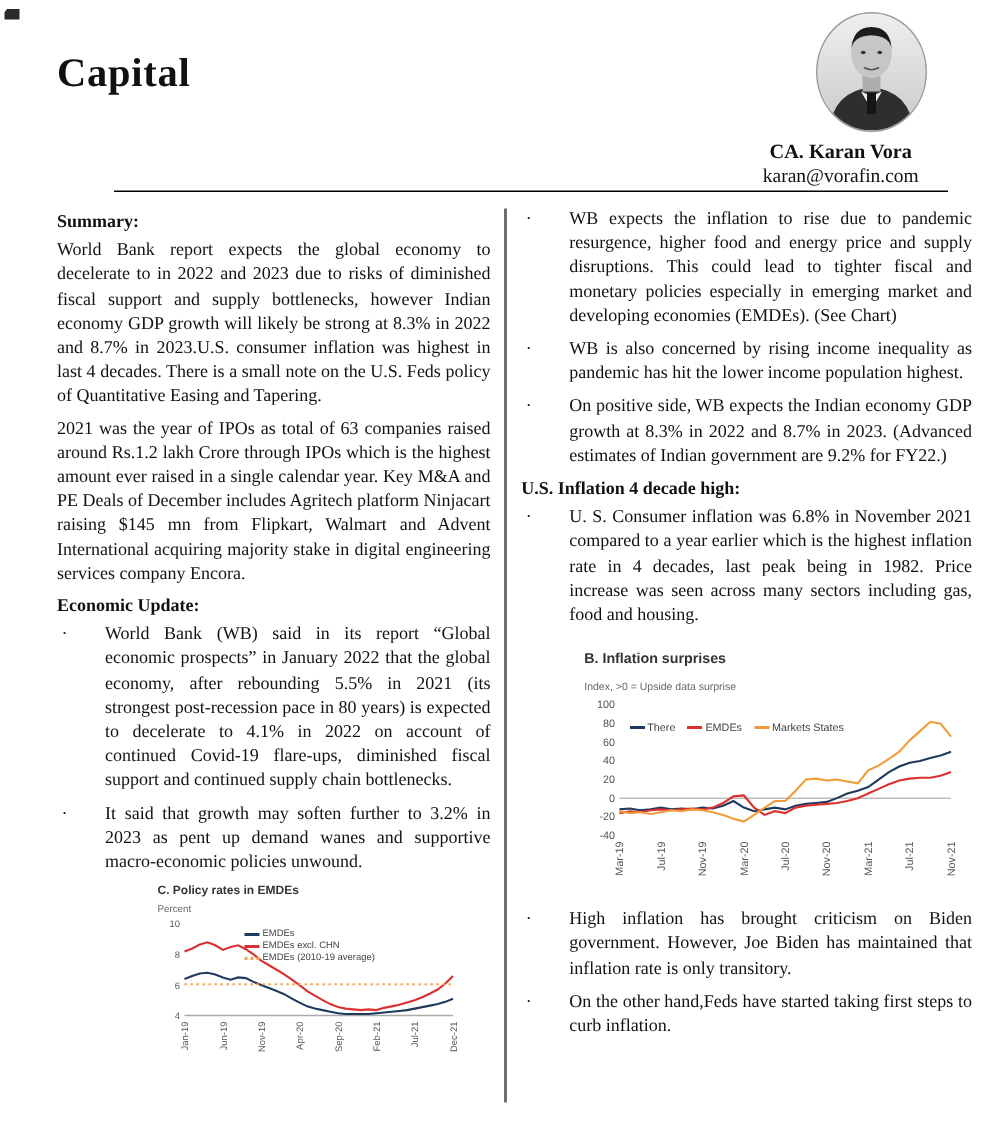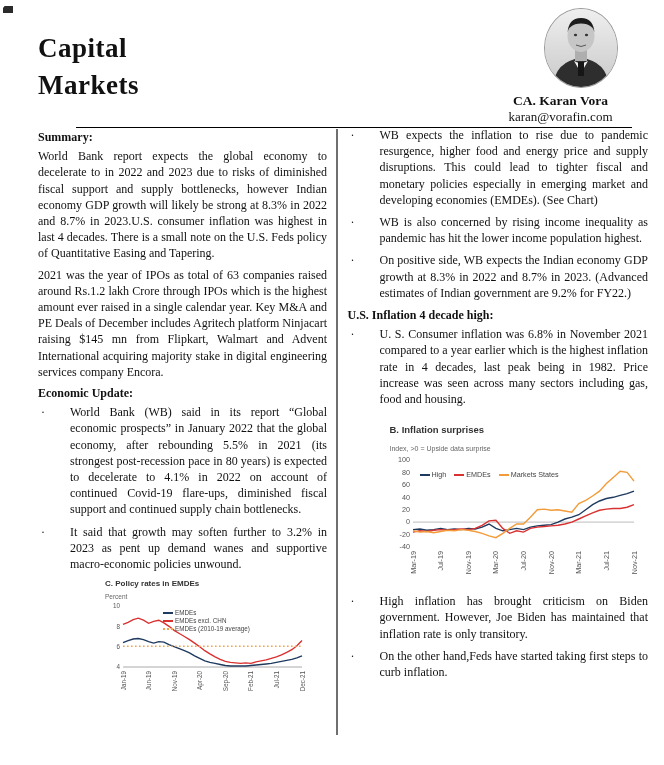--- a/index.html
+++ b/index.html
@@ -12,21 +12,21 @@
   
   .header { position:relative; height:127px; }
   .title { padding-top:30px; font-size:27px; font-weight:bold; line-height:37px; letter-spacing:.5px; }
   .portrait-wrap { position:absolute; top:8px; right:30px; width:74px; height:80px; border-radius:50%; overflow:hidden; border:1px solid #9a9a9a; background:#e6e6e6; }
   .author-block { position:absolute; right:0px; top:92px; width:175px; text-align:center; }
   .author-name { font-weight:bold; font-size:13.5px; line-height:17px; }
   .author-email { font-size:13px; line-height:16px; }
   .header-rule { position:absolute; left:38px; right:16px; top:127px; height:0; border-top:1.6px solid #000; }
 
   
-  .columns { display:flex; align-items:stretch; height:628px; }
+  .columns { display:flex; align-items:stretch; padding-top:10px; height:628px; }
   .col-left  { width:289px; flex:0 0 289px; }
   .col-divider { flex:0 0 1.5px; background:#6f6f6f; margin:2px 10px 20px 9px; }
   .col-right { flex:1 1 auto; min-width:0; }
 
   p, h2, h3 { font-size:12px; line-height:16.2px; }
   .para { text-align:justify; margin-bottom:5px; }
   h2.blockhead { font-weight:bold; margin:2px 0 3px 0; }
   .bullet { display:flex; margin-bottom:6px; }
   .bullet .marker { flex:0 0 32px; padding-left:3px; font-size:12px; line-height:16.2px; }
   .bullet p { flex:1 1 auto; text-align:justify; }
@@ -51,21 +51,21 @@
   .leg-item { display:flex; align-items:center; white-space:nowrap; }
   .swatch { display:inline-block; width:10px; height:2px; margin-right:2px; flex:0 0 10px; }
 </style>
 </head>
 <body>
 
 <div class="page">
   <div class="corner-mark"></div>
 
   <header class="header">
-    <h1 class="title"><span>Capital</span><br><span>Markets</span></h1>
+    <h1 class="title"><span>Capital</span><br></h1>
 
     <div class="portrait-wrap">
       <svg width="72" height="78" viewBox="0 0 72 78" xmlns="http://www.w3.org/2000/svg">
         <defs>
           <linearGradient id="bgGrad" x1="0" y1="0" x2="0" y2="1">
             <stop offset="0" stop-color="#efefef"></stop>
               <stop offset="1" stop-color="#c9c9c9"></stop>
           </linearGradient>
         </defs>
         <rect width="72" height="78" fill="url(#bgGrad)"></rect>
@@ -191,21 +191,21 @@
               <text class="tk" x="191.3" y="96.0" text-anchor="end" transform="rotate(-90 191.3 96.0)">Mar-21</text>
               <text class="tk" x="218.9" y="96.0" text-anchor="end" transform="rotate(-90 218.9 96.0)">Jul-21</text>
               <text class="tk" x="246.5" y="96.0" text-anchor="end" transform="rotate(-90 246.5 96.0)">Nov-21</text>
               <polyline points="23.0,74.6 29.9,74.0 36.8,75.2 43.7,74.6 50.6,73.4 57.5,74.6 64.4,74.0 71.3,74.6 78.3,73.4 85.2,74.0 92.1,72.1 99.0,69.0 105.9,73.4 112.8,75.8 119.7,74.6 126.6,73.4 133.5,74.6 140.4,72.1 147.3,70.9 154.2,70.3 161.1,69.6 168.0,67.1 174.9,64.0 181.8,62.2 188.8,59.7 195.7,54.7 202.6,49.7 209.5,46.0 216.4,43.5 223.3,42.3 230.2,40.4 237.1,38.6 244.0,36.1" fill="none" stroke="#1f3a5f" stroke-width="1.4"></polyline>
               <polyline points="23.0,77.1 29.9,75.8 36.8,76.5 43.7,75.2 50.6,74.6 57.5,75.2 64.4,74.6 71.3,74.0 78.3,74.6 85.2,73.4 92.1,70.3 99.0,65.9 105.9,65.3 112.8,73.4 119.7,78.3 126.6,75.8 133.5,77.1 140.4,73.4 147.3,72.1 154.2,71.5 161.1,70.9 168.0,70.3 174.9,69.0 181.8,67.1 188.8,64.0 195.7,60.9 202.6,57.8 209.5,55.3 216.4,54.1 223.3,53.5 230.2,53.5 237.1,52.2 244.0,49.7" fill="none" stroke="#d93030" stroke-width="1.4"></polyline>
               <polyline points="23.0,75.8 29.9,77.1 36.8,76.5 43.7,77.7 50.6,76.5 57.5,75.2 64.4,75.8 71.3,74.6 78.3,75.2 85.2,76.5 92.1,78.3 99.0,80.8 105.9,82.7 112.8,78.3 119.7,73.4 126.6,69.0 133.5,69.0 140.4,62.2 147.3,54.7 154.2,54.1 161.1,55.3 168.0,54.7 174.9,56.0 181.8,57.2 188.8,48.5 195.7,45.4 202.6,41.0 209.5,36.1 216.4,28.6 223.3,22.4 230.2,16.2 237.1,17.4 244.0,26.1" fill="none" stroke="#f29b38" stroke-width="1.4"></polyline>
             </svg>
           <div class="legend h">
               <span class="leg-item">
                 <span class="swatch" style="background: rgb(31, 58, 95);"></span>
-                <span>High</span>
+                <span>There</span>
               </span>
               <span class="leg-item">
                 <span class="swatch" style="background: rgb(217, 48, 48);"></span>
                 <span>EMDEs</span>
               </span>
               <span class="leg-item">
                 <span class="swatch" style="background: rgb(242, 155, 56);"></span>
                 <span>Markets States</span>
               </span>
             </div>

